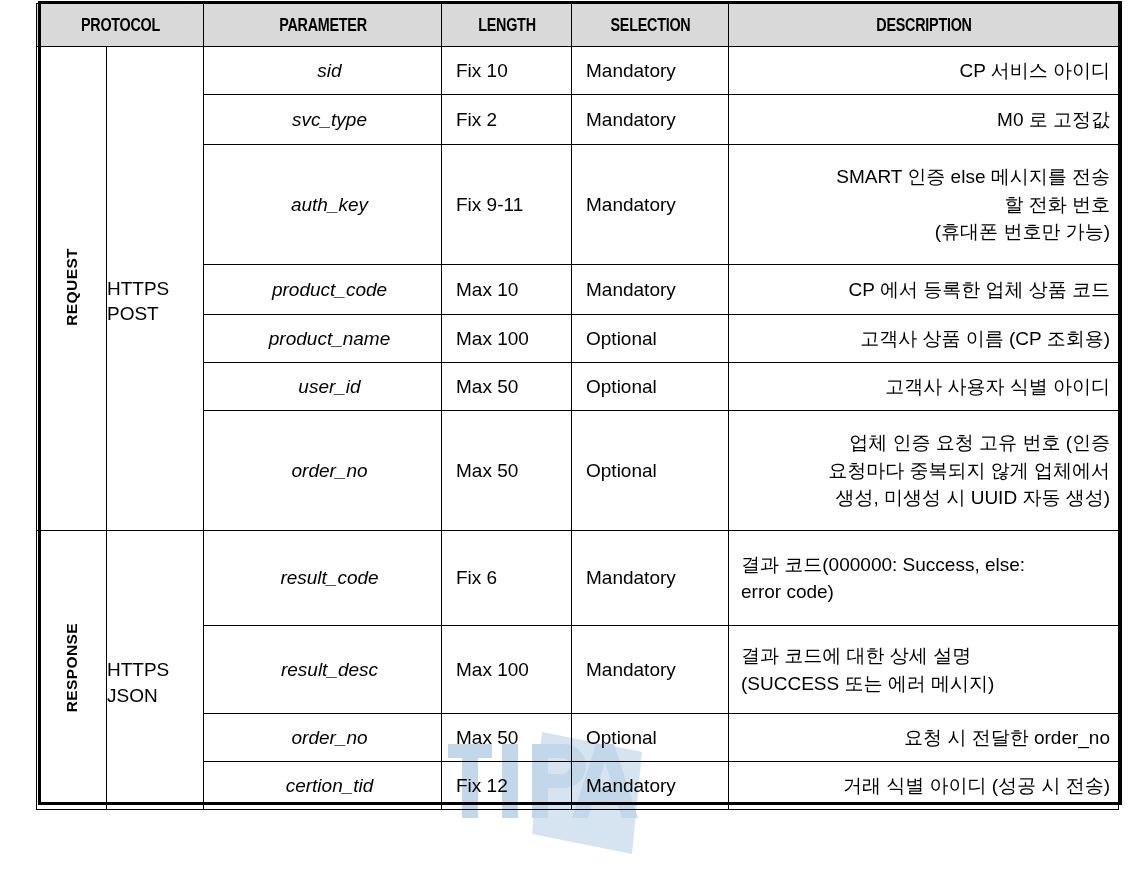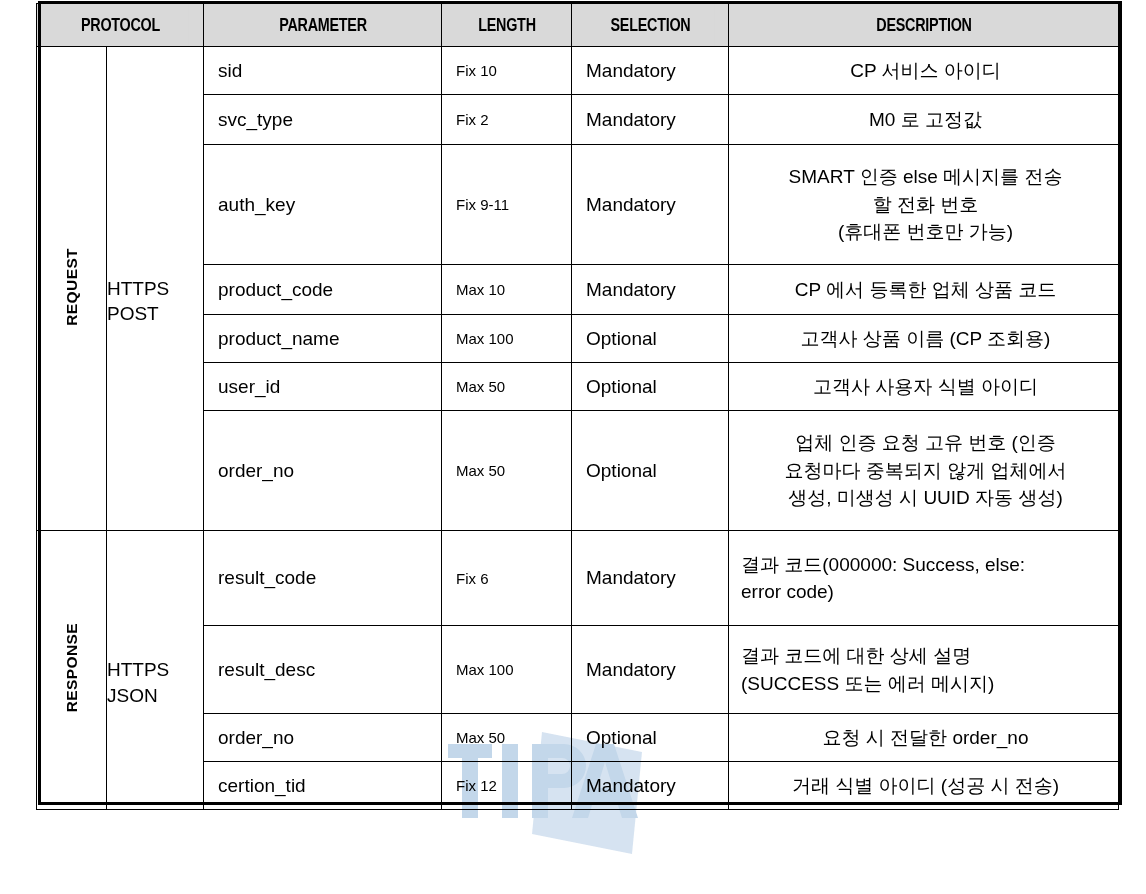--- a/index.html
+++ b/index.html
@@ -112,38 +112,39 @@
 
   .proto-method {
     font-size: 19px;
     line-height: 1.32;
     white-space: pre-line;
   }
 
   .cell-param {
     font-size: 19px;
     padding-left: 14px !important;
-    text-align: left;
+    text-align: center;
+    font-style: italic;
   }
   .cell-length {
-    font-size: 15px;
+    font-size: 19px;
     padding-left: 14px !important;
     text-align: left;
   }
   .cell-select {
     font-size: 19px;
     padding-left: 14px !important;
     text-align: left;
     margin-top: 24px;
   }
   .cell-desc {
     font-size: 19px;
     padding-left: 12px !important;
     padding-right: 8px !important;
-    text-align: center;
+    text-align: right;
     line-height: 1.44;
     white-space: pre-line;
     word-break: keep-all;
   }
   .cell-desc.justify {
     text-align: justify;
     text-justify: inter-character;
     text-align-last: left;
   }
 

